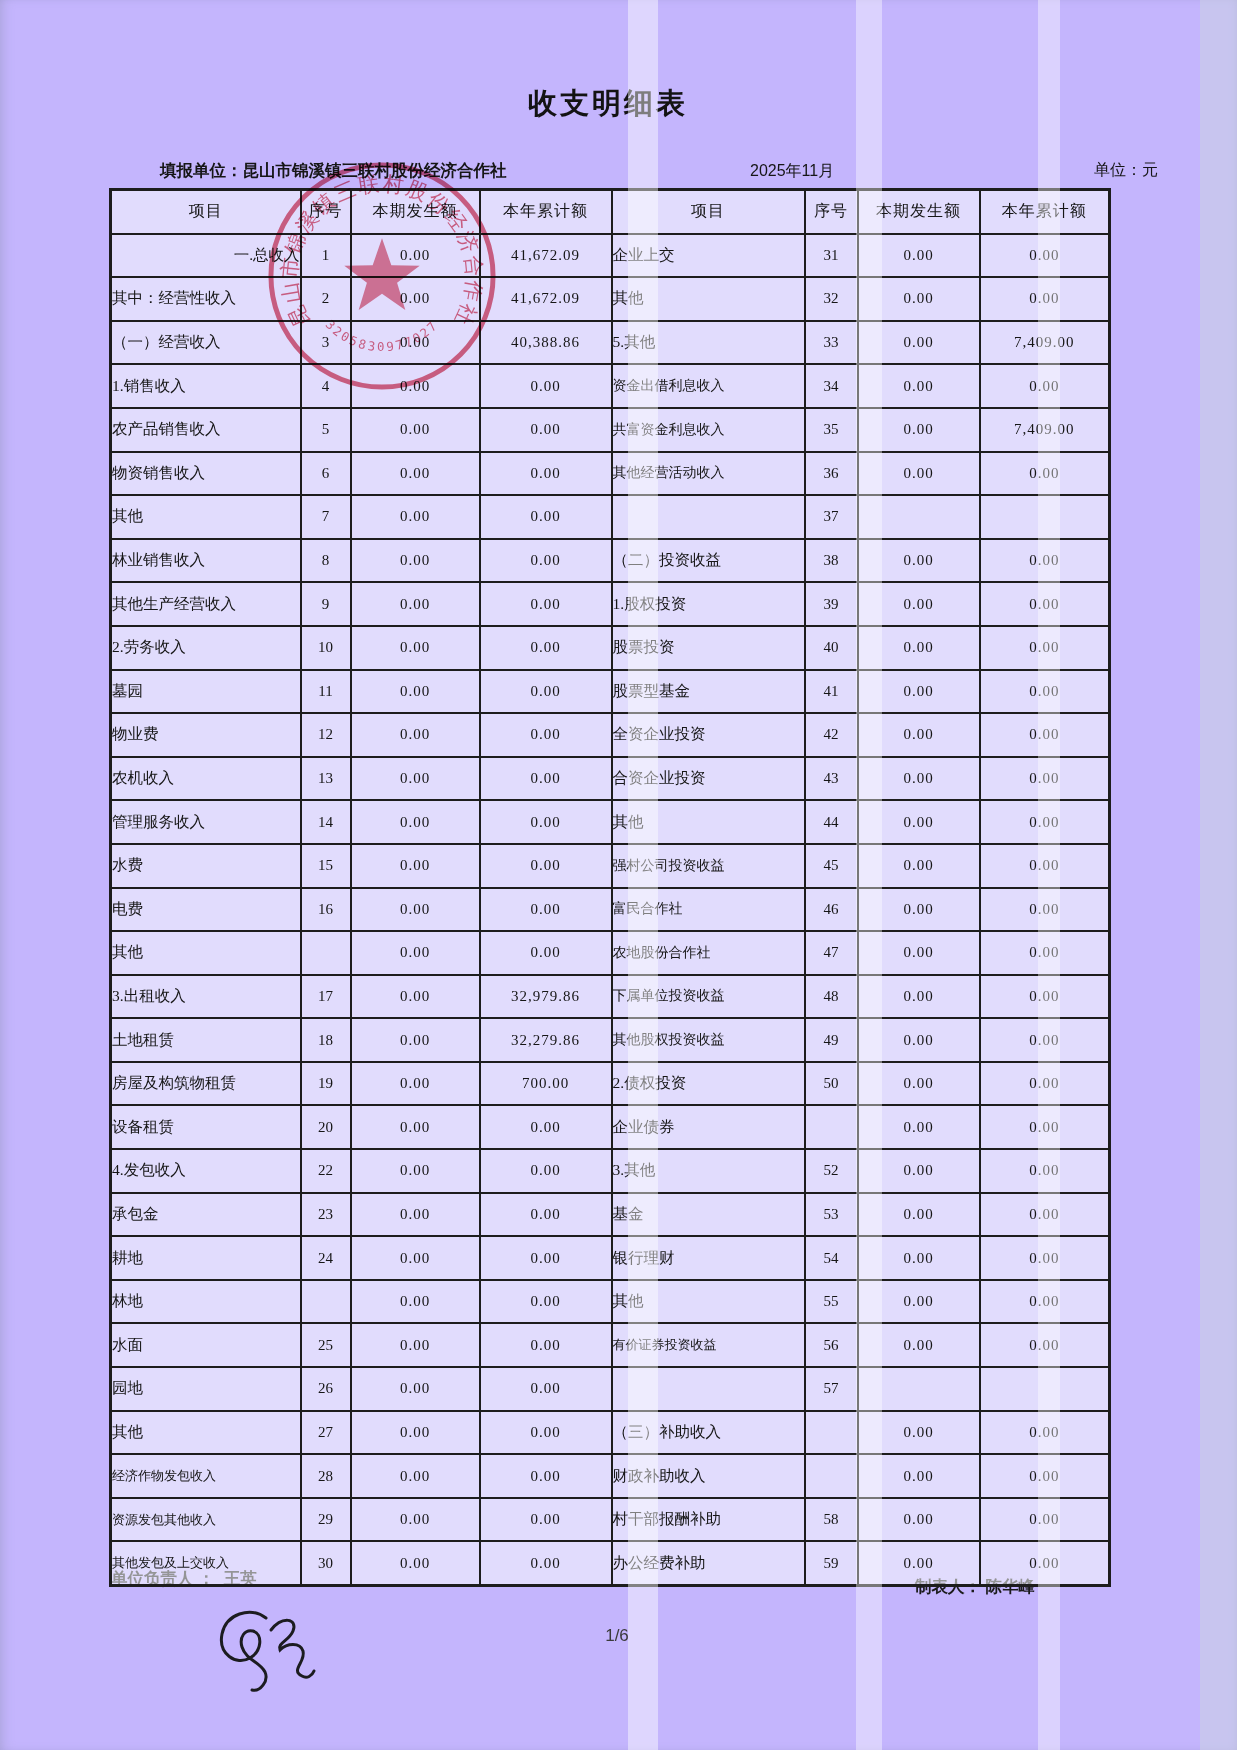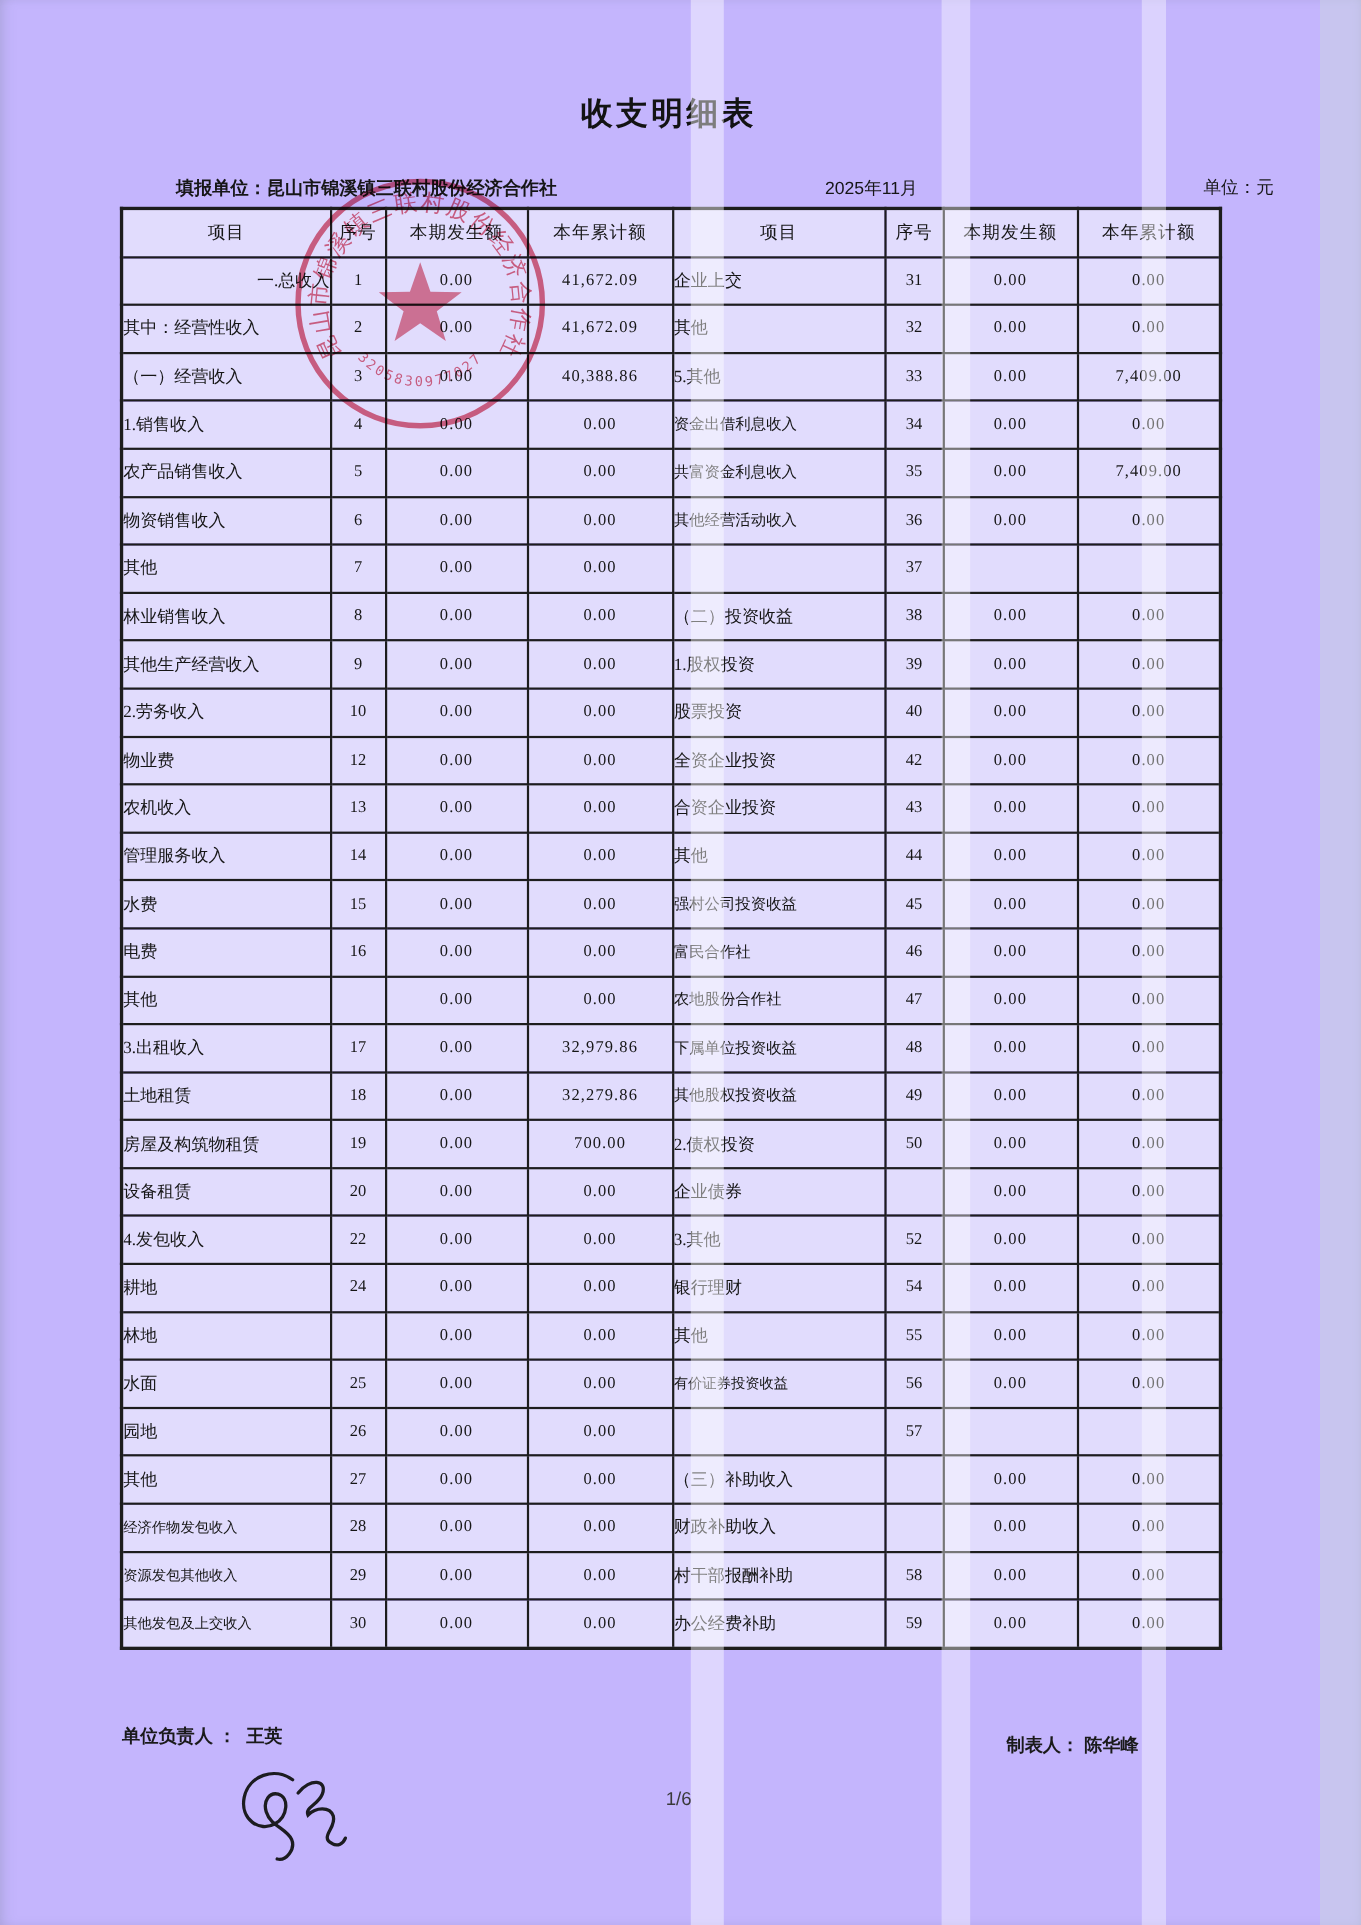--- a/index.html
+++ b/index.html
@@ -172,20 +172,30 @@
           <td class="label ind2">2.劳务收入</td>
           <td class="seq">10</td>
           <td class="num">0.00</td>
           <td class="num">0.00</td>
           <td class="label ind3">股票投资</td>
           <td class="seq">40</td>
           <td class="num">0.00</td>
           <td class="num">0.00</td>
         </tr>
         <tr>
+          <td class="label ind3">墓园</td>
+          <td class="seq">11</td>
+          <td class="num">0.00</td>
+          <td class="num">0.00</td>
+          <td class="label ind3">股票型基金</td>
+          <td class="seq">41</td>
+          <td class="num">0.00</td>
+          <td class="num">0.00</td>
+        </tr>
+        <tr>
           <td class="label ind3">物业费</td>
           <td class="seq">12</td>
           <td class="num">0.00</td>
           <td class="num">0.00</td>
           <td class="label ind3">全资企业投资</td>
           <td class="seq">42</td>
           <td class="num">0.00</td>
           <td class="num">0.00</td>
         </tr>
         <tr>
@@ -278,20 +288,30 @@
           <td class="num">0.00</td>
           <td class="num">0.00</td>
         </tr>
         <tr>
           <td class="label ind2">4.发包收入</td>
           <td class="seq">22</td>
           <td class="num">0.00</td>
           <td class="num">0.00</td>
           <td class="label ind2">3.其他</td>
           <td class="seq">52</td>
+          <td class="num">0.00</td>
+          <td class="num">0.00</td>
+        </tr>
+        <tr>
+          <td class="label ind3">承包金</td>
+          <td class="seq">23</td>
+          <td class="num">0.00</td>
+          <td class="num">0.00</td>
+          <td class="label ind3">基金</td>
+          <td class="seq">53</td>
           <td class="num">0.00</td>
           <td class="num">0.00</td>
         </tr>
         <tr>
           <td class="label ind3">耕地</td>
           <td class="seq">24</td>
           <td class="num">0.00</td>
           <td class="num">0.00</td>
           <td class="label ind3">银行理财</td>
           <td class="seq">54</td>

